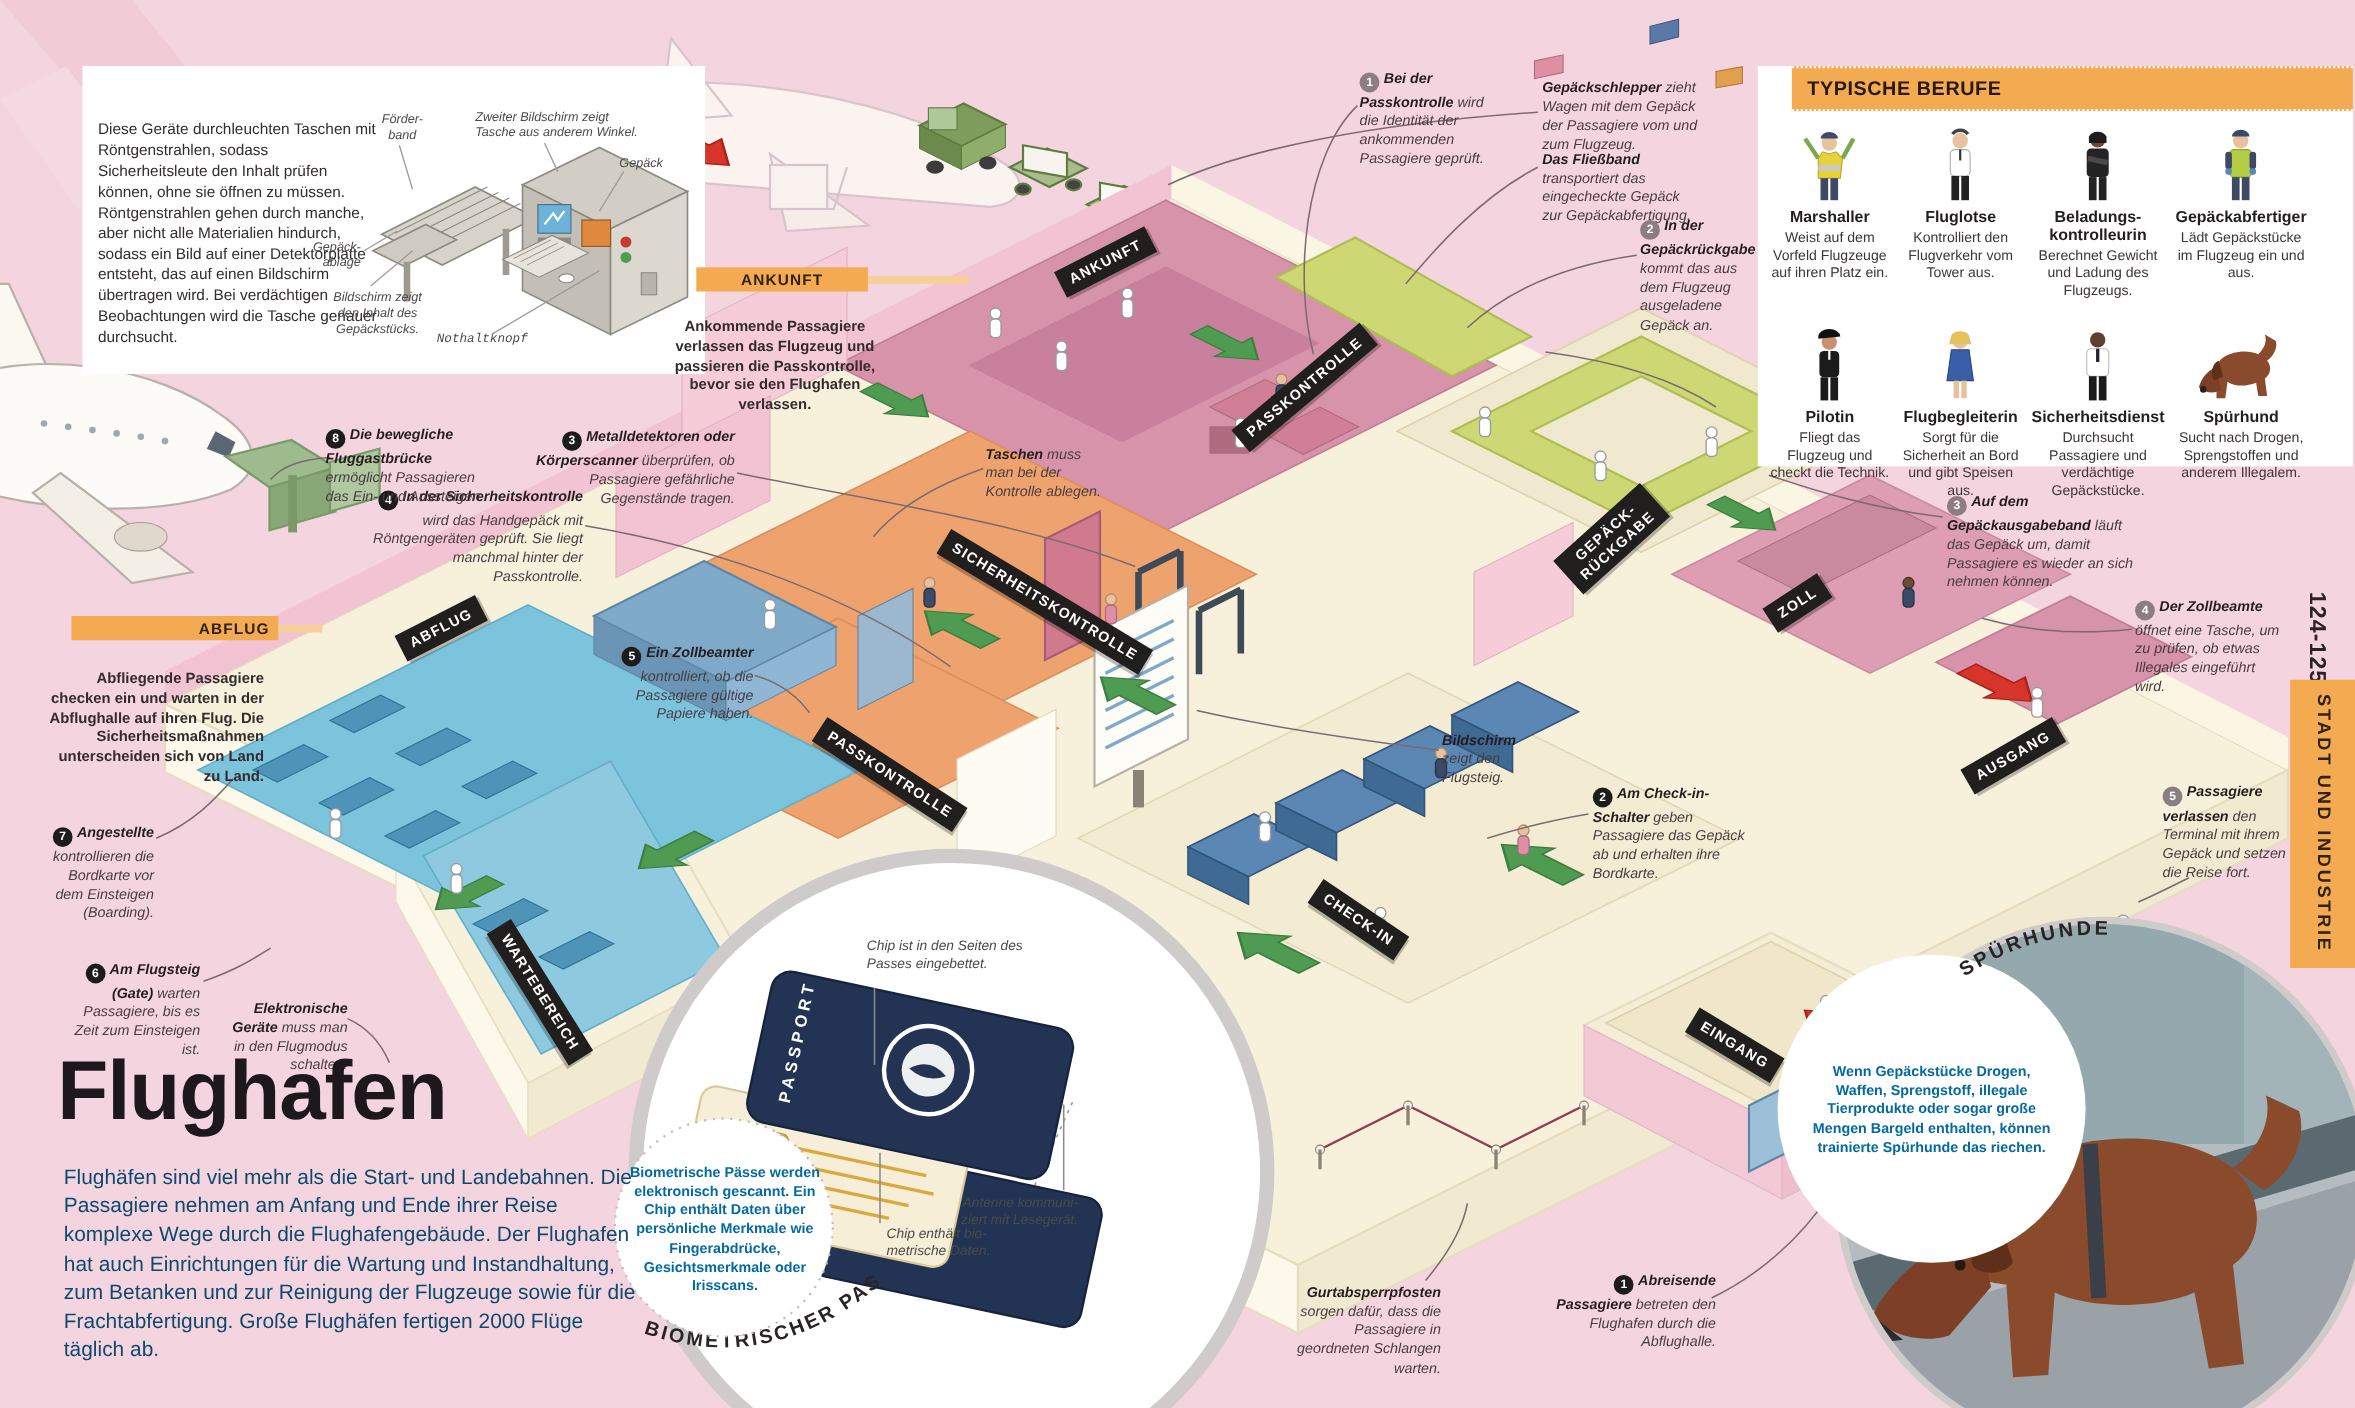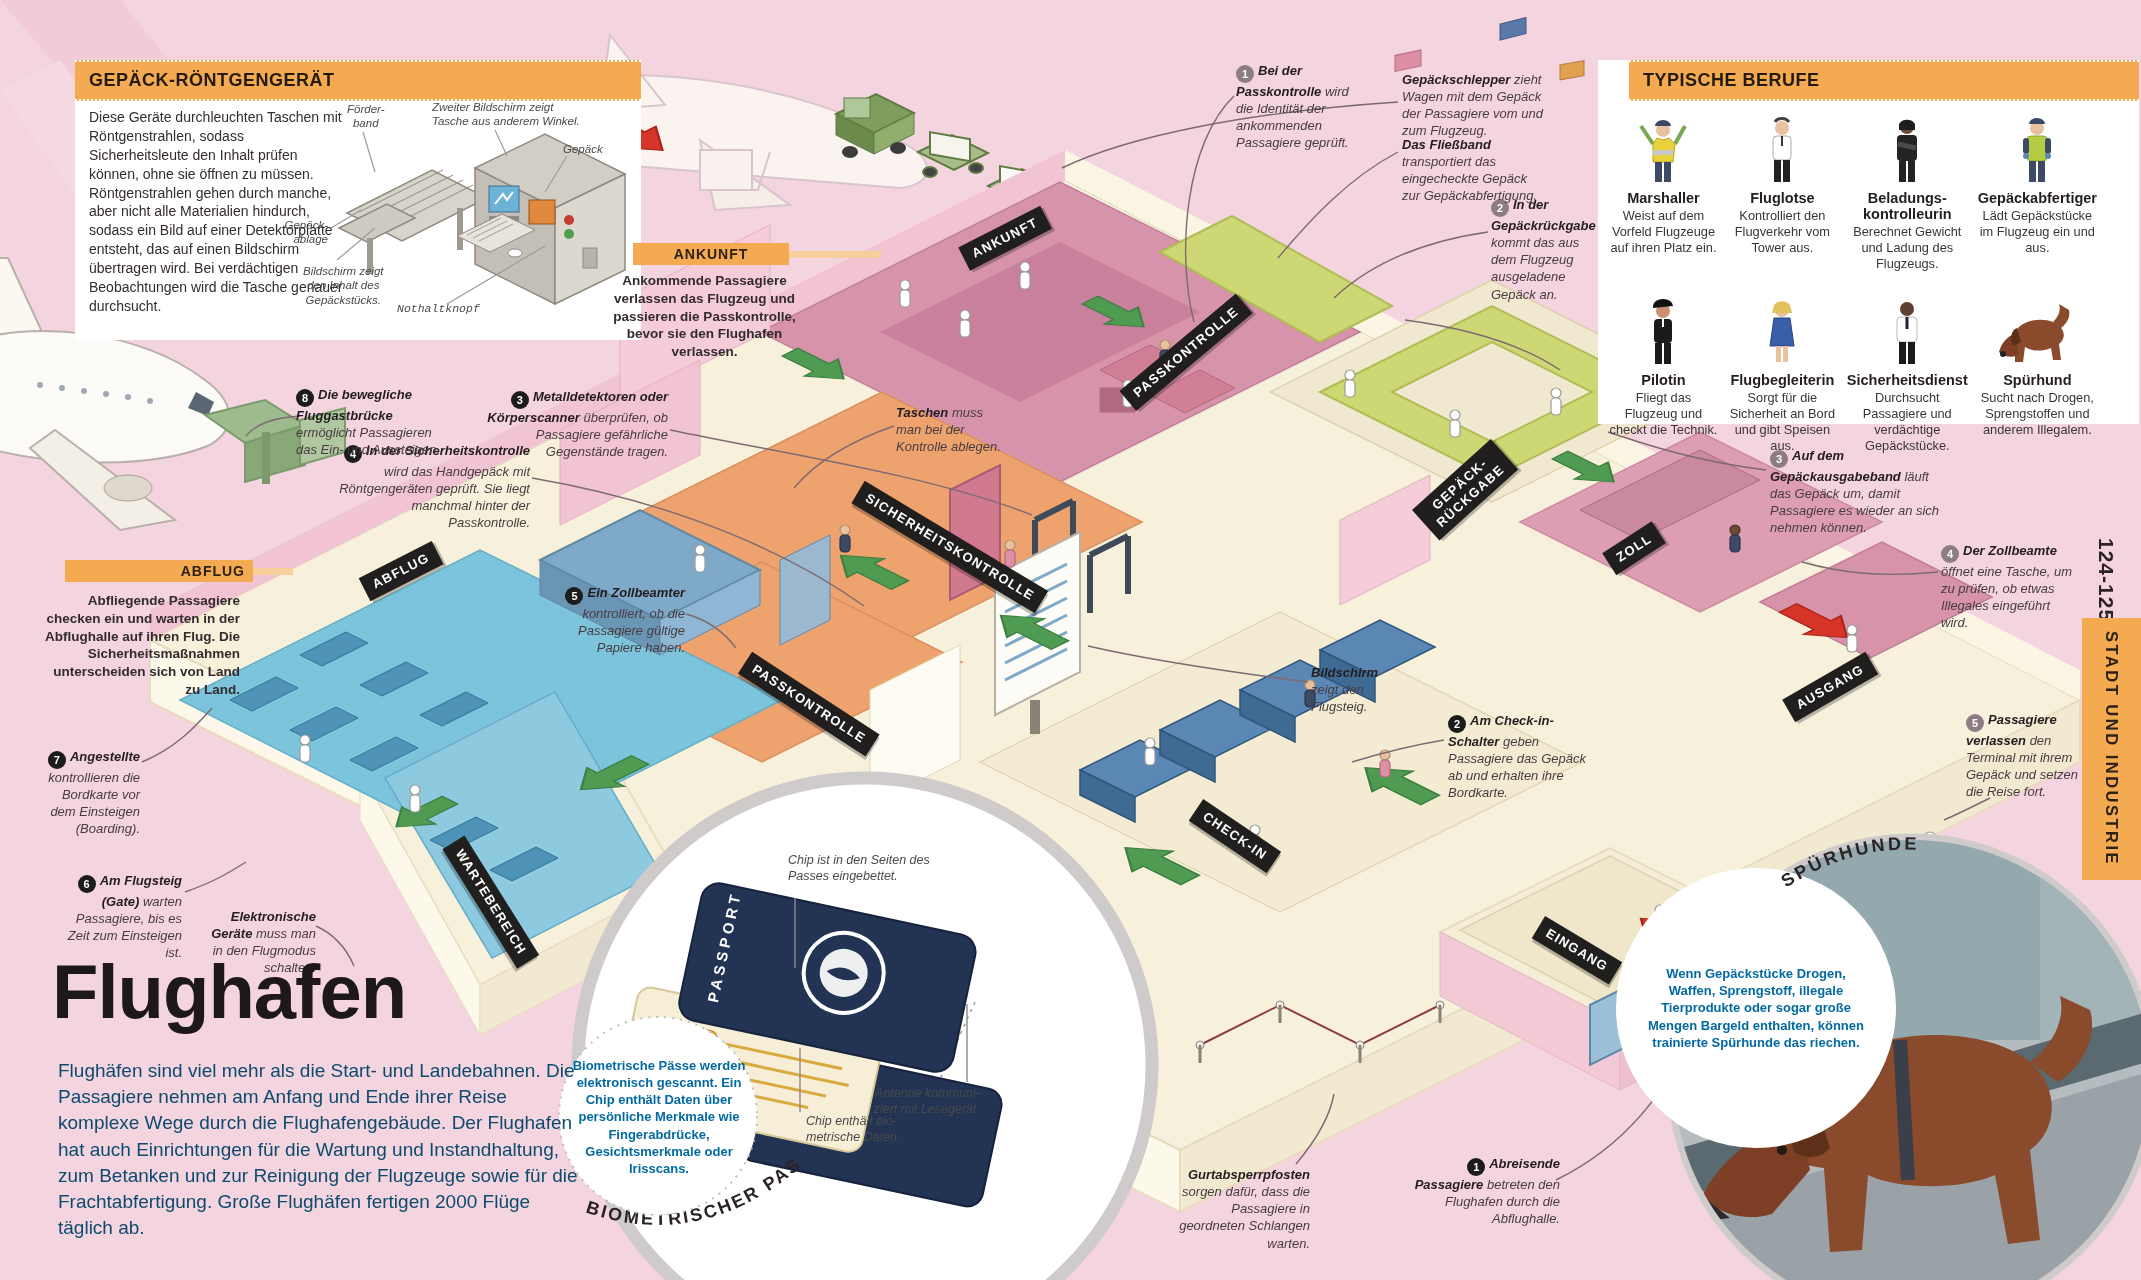--- a/index.html
+++ b/index.html
@@ -26,21 +26,21 @@
 
   
   .banner{position:absolute;background:#201f1d;color:#fff;font-weight:700;font-size:13px;line-height:1.2;
           letter-spacing:1.3px;padding:5px 10px;white-space:pre-line;text-align:center;
           box-shadow:2px 3px 0 rgba(0,0,0,.25);}
 
   
   .tag{position:absolute;background:#f3aa50;color:#2e2115;font-weight:800;font-size:14px;letter-spacing:1px;
        padding:3px 8px;}
   .tagstub{position:absolute;background:#f8cf9b;height:7px;}
-  .sectbody{position:absolute;font-size:13.5px;line-height:1.32;font-weight:700;color:#332b2e;}
+  .sectbody{position:absolute;font-size:13.5px;line-height:1.32;font-weight:700;color:#332b2e;margin-top:16px;}
 
   
   .note{position:absolute;font-style:italic;font-size:13px;line-height:1.32;color:#473c41;}
   .note b{font-weight:700;color:#241d20;}
   .note b::after{content:" ";}
   .num{display:inline-block;width:18px;height:18px;border-radius:50%;color:#fff;
        font:700 11px/18px "Liberation Sans",sans-serif;font-style:normal;text-align:center;
        margin-right:4px;vertical-align:-3px;}
   .num.blk{background:#1c1c1c;}
   .num.gry{background:#8b7d82;}
@@ -476,21 +476,20 @@
         </g>
       </g>
       <circle cx="1756" cy="1008" r="140" fill="#ffffff"></circle>
       <text font-family="Liberation Sans, sans-serif" font-size="18" font-weight="800" letter-spacing="3" fill="#2a2326">
         <textPath href="#dogArc">SPÜRHUNDE</textPath>
       </text>
     </g>
   </svg>
 
   <div class="infobox" style="left:75px;top:60px;width:566px;height:280px;">
-    <div class="hd">GEPÄCK-RÖNTGENGERÄT</div>
     <div class="xray-body">Diese Geräte durchleuchten Taschen mit Röntgenstrahlen, sodass Sicherheitsleute den Inhalt prüfen können, ohne sie öffnen zu müssen. Röntgenstrahlen gehen durch manche, aber nicht alle Materialien hindurch, sodass ein Bild auf einer Detektorplatte entsteht, das auf einen Bildschirm übertragen wird. Bei verdächtigen Beobachtungen wird die Tasche genauer durchsucht.</div>
     <svg width="300" height="230" viewBox="0 0 300 230" style="position:absolute;left:262px;top:48px;">
 
       <path d="M10,105 L95,62 L150,90 L65,133 Z" fill="#d8d4cb" stroke="#8f8a80" stroke-width="1.5"></path>
       <g stroke="#8f8a80" stroke-width="1">
           <path d="M22,104 l84,-42"></path>
           <path d="M32,109 l84,-42"></path>
           <path d="M42,114 l84,-42"></path>
           <path d="M52,119 l84,-42"></path>
         </g>

